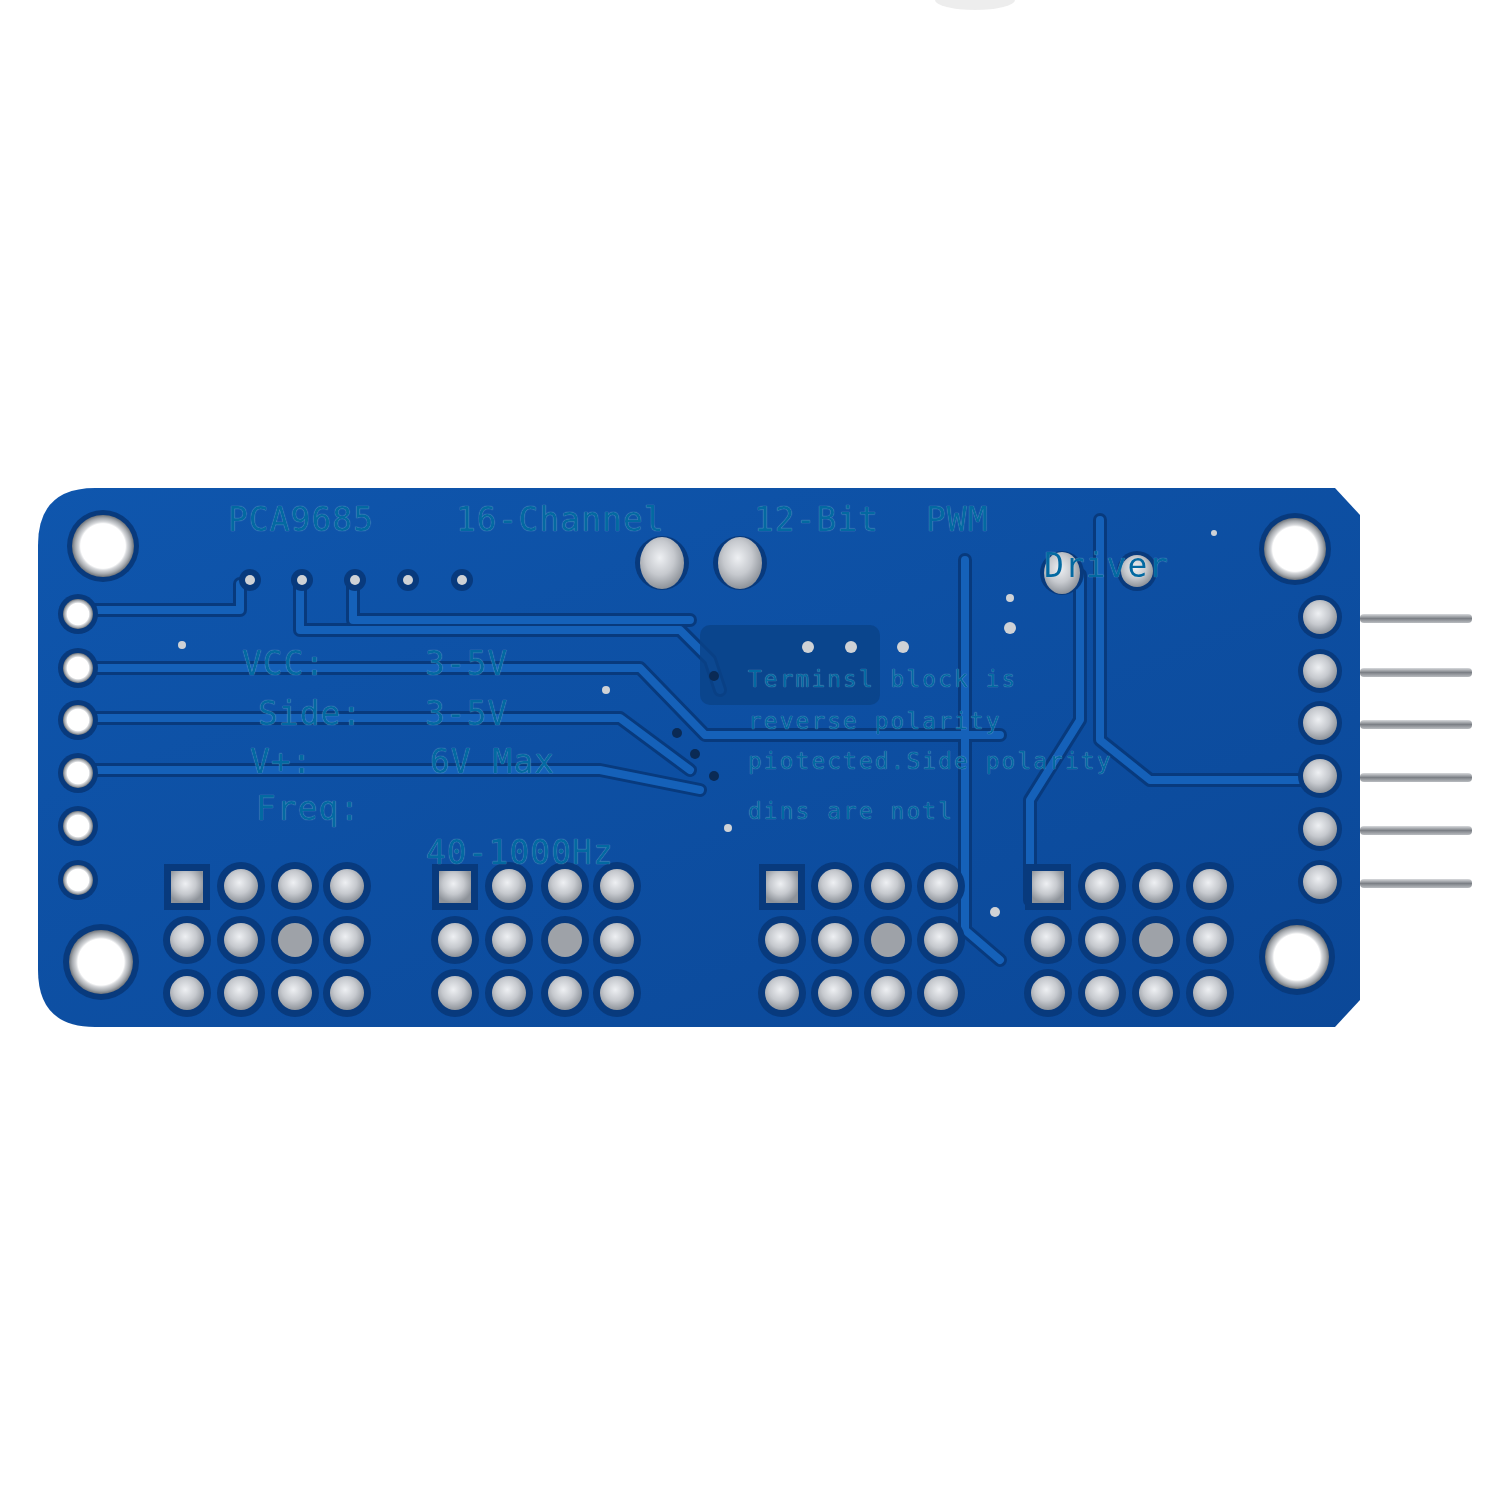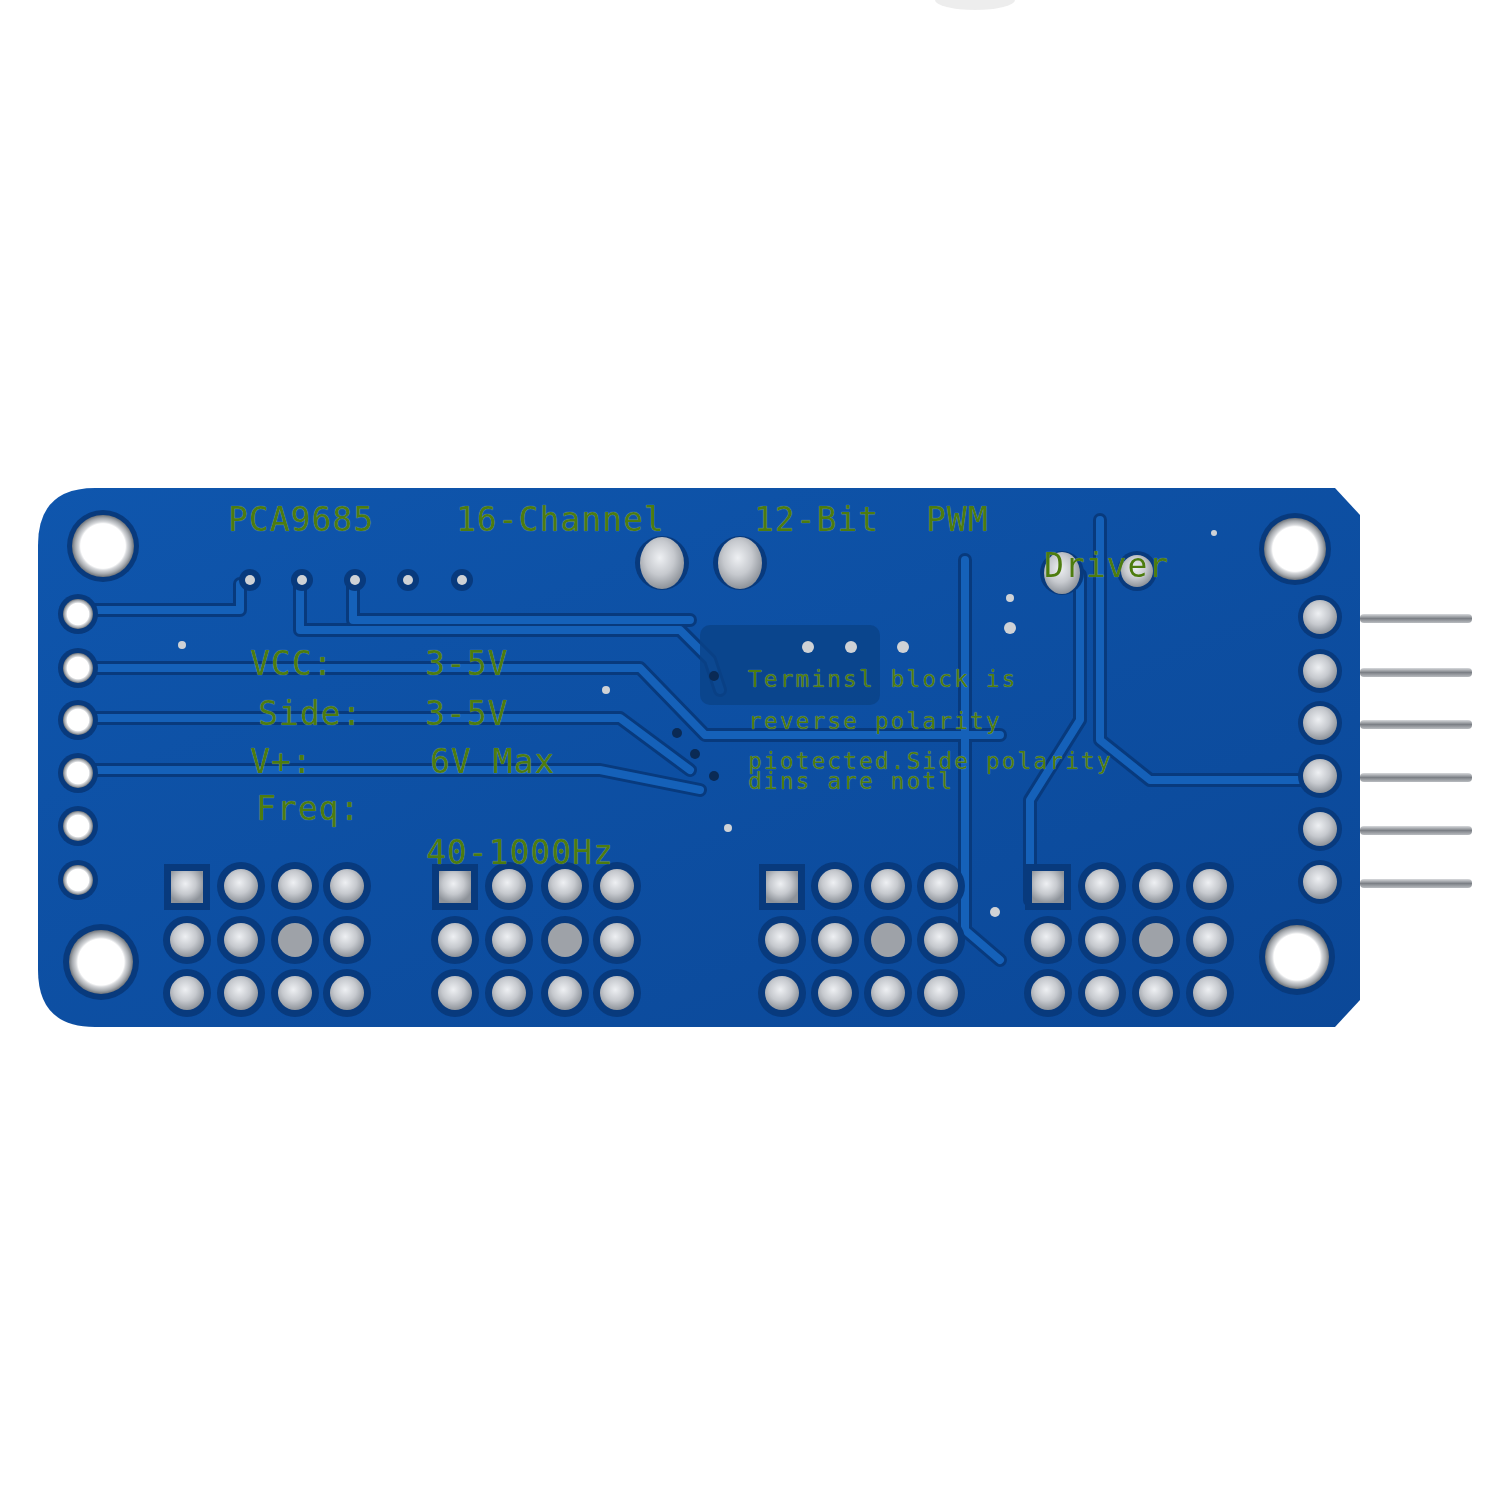--- a/index.html
+++ b/index.html
@@ -1,19 +1,19 @@
 <!DOCTYPE html>
 <html><head>
   <meta charset="utf-8">
   <style>
     html, body { margin: 0; padding: 0; background: #ffffff; }
     body { width: 1500px; height: 1500px; position: relative; overflow: hidden; font-family: "DejaVu Sans Mono", "Liberation Mono", monospace; }
     .stage { position: absolute; left: 0; top: 0; width: 1500px; height: 1500px; }
     .board-svg { position: absolute; left: 0; top: 0; }
-    .silk { position: absolute; color: #4d7c0f; font-family: "DejaVu Sans Mono", "Liberation Mono", monospace; white-space: pre; letter-spacing: 1px; text-shadow: 0 0 1px rgba(255,255,255,0.6); line-height: 1; }
+    .silk { position: absolute; color: #0369a1; font-family: "DejaVu Sans Mono", "Liberation Mono", monospace; white-space: pre; letter-spacing: 1px; text-shadow: 0 0 1px rgba(255,255,255,0.6); line-height: 1; }
     .title { font-size: 33px; top: 503px; }
     .spec { font-size: 33px; }
     .note { font-size: 23px; left: 748px; letter-spacing: 2px; }
   </style>
 </head>
 <body>
 
 <div class="stage">
 
   <svg class="board-svg" width="1500" height="1500" viewBox="0 0 1500 1500">
@@ -288,30 +288,30 @@
   </svg>
 
   <span class="silk title" style="left:228px;">PCA9685</span>
   <span class="silk title" style="left:456px;">16-Channel</span>
   <span class="silk title" style="left:754px;">12-Bit</span>
   <span class="silk title" style="left:926px;">PWM</span>
   <span class="silk title" style="left:1044px;margin-top:46px;">Driver</span>
 
 
   <div>
-    <span class="silk spec" style="left:250px; top:647px;">VCC:</span>
+    <span class="silk spec" style="left:242px; top:647px;">VCC:</span>
     <span class="silk spec" style="left:425px; top:647px;">3-5V</span>
     <span class="silk spec" style="left:258px; top:697px;">Side:</span>
     <span class="silk spec" style="left:425px; top:697px;">3-5V</span>
     <span class="silk spec" style="left:250px; top:745px;">V+:</span>
     <span class="silk spec" style="left:430px; top:745px;">6V Max</span>
     <span class="silk spec" style="left:256px; top:792px;">Freq:</span>
     <span class="silk spec" style="left:426px; top:792px;margin-top:44px;">40-1000Hz</span>
   </div>
 
   <div>
     <span class="silk note" style="top:668px;">Terminsl block is</span>
     <span class="silk note" style="top:710px;">reverse polarity</span>
     <span class="silk note" style="top:750px;">piotected.Side polarity</span>
-    <span class="silk note" style="top:770px;">dins are notl</span>
+    <span class="silk note" style="top:800px;">dins are notl</span>
   </div>
 
 </div>
 
 </body></html>

